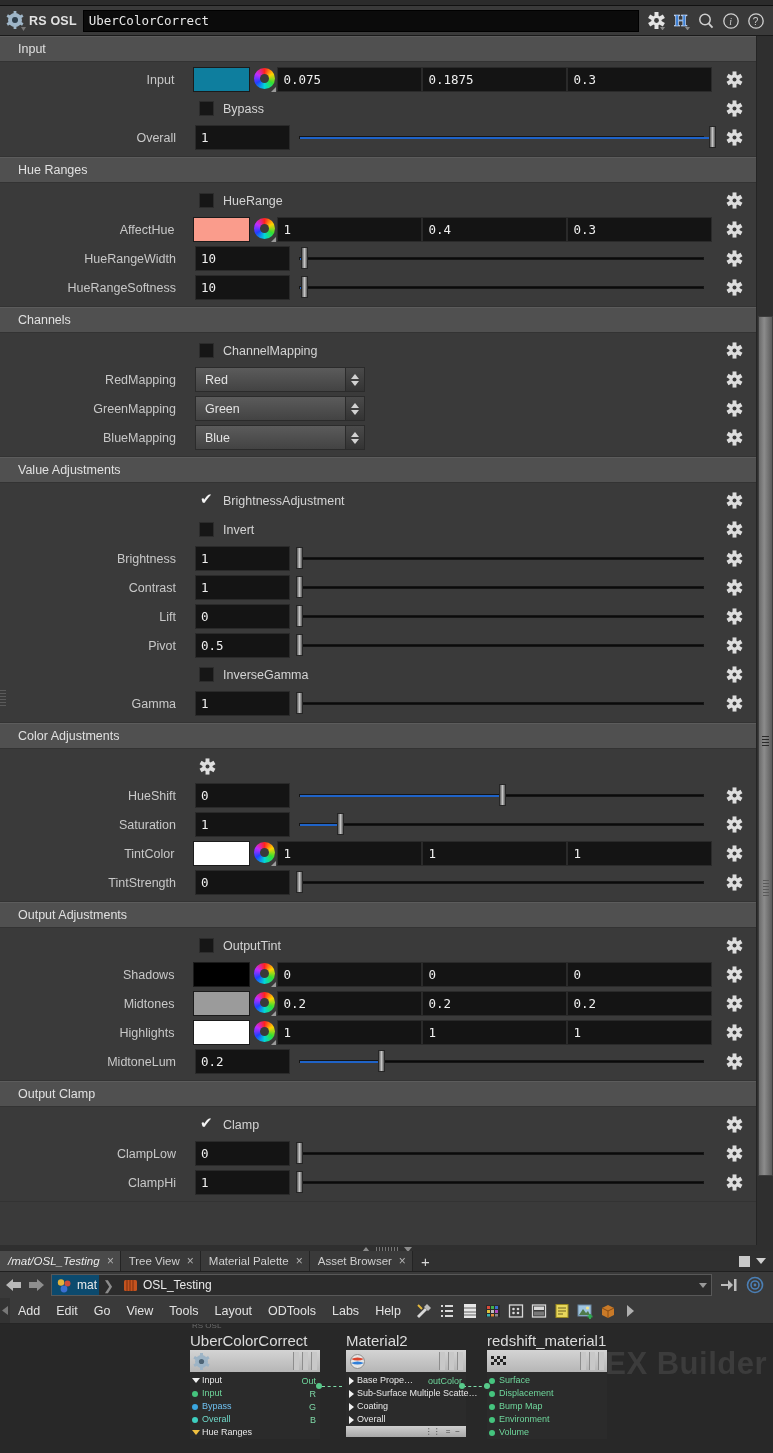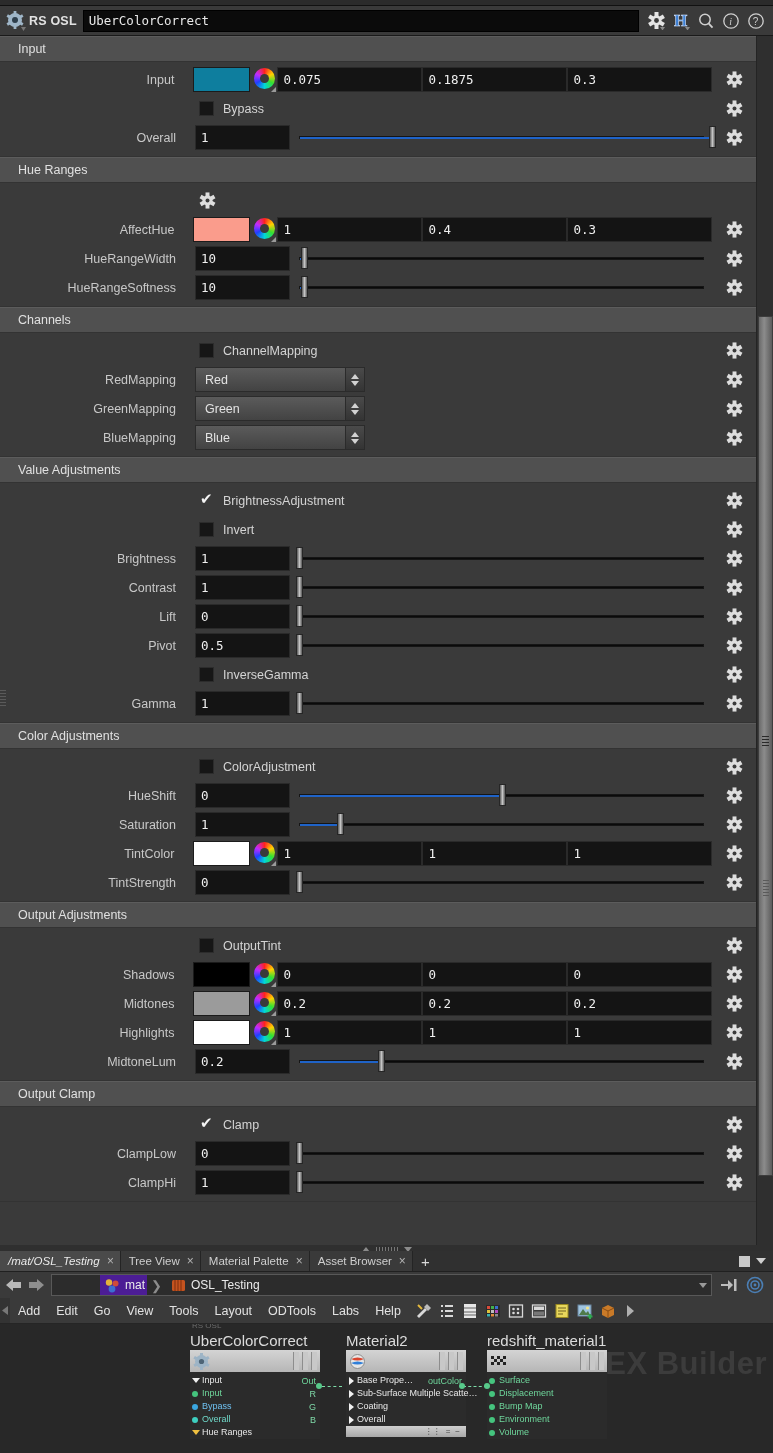--- a/index.html
+++ b/index.html
@@ -168,21 +168,21 @@
   .pathbar{
     position:absolute; left:0; top:1272px; width:773px; height:26px;
     background:#3a3a3a; display:flex; align-items:center; padding:0 3px;
   }
   .nav-arrow{ width:22px;height:22px;display:flex;align-items:center;justify-content:center;}
   .pathfield{
     flex:1; height:22px; margin-left:4px; background:#2c2c2c; border:1px solid #585858;
     display:flex; align-items:center; position:relative;
   }
   .crumb{ display:flex; align-items:center; height:100%; padding:0 2px 0 4px; }
-  .crumb.sel{ background:#4c1d95;margin-left:48px; }
+  .crumb.sel{ background:#0c4a6e; }
   .crumb .ico{ width:17px; height:17px; margin-right:4px; }
   .crumb-txt{ font-size:12px; color:#eaeaea; }
   .crumb-sep{ color:#8c8c8c; padding:0 4px; font-size:13px; }
   .pathfield .ddn{ position:absolute; right:4px; width:0;height:0;
     border-left:4px solid transparent;border-right:4px solid transparent;border-top:5px solid #9a9a9a;}
   .pathend{ display:flex; align-items:center; gap:4px; padding-left:6px; padding-right:4px; }
 
   
   .menubar{
     position:absolute; left:0; top:1298px; width:773px; height:26px;
@@ -354,20 +354,24 @@
               </g>
               <circle cx="9.5" cy="9.5" r="2.2" fill="#3a3a3a"></circle>
             </svg>
           </div>
         </div>
       </div>
       <div class="sec-head">Hue Ranges</div>
       <div class="sec-body">
         <div class="row">
           <div class="row-lbl"></div>
+          <div class="row-ctl cbwrap">
+            <span class="cb"></span>
+            <span class="cb-lbl">HueRange</span>
+          </div>
           <div class="gear-cell">
             <svg width="17" height="17" viewBox="0 0 19 19">
               <g fill="#dedede">
                 <rect x="7.3" y="0.5" width="4.4" height="18"></rect>
                 <rect x="7.3" y="0.5" width="4.4" height="18" transform="rotate(60 9.5 9.5)"></rect>
                 <rect x="7.3" y="0.5" width="4.4" height="18" transform="rotate(120 9.5 9.5)"></rect>
                 <circle cx="9.5" cy="9.5" r="5.6"></circle>
               </g>
               <circle cx="9.5" cy="9.5" r="2.2" fill="#3a3a3a"></circle>
             </svg>
@@ -692,24 +696,20 @@
               </g>
               <circle cx="9.5" cy="9.5" r="2.2" fill="#3a3a3a"></circle>
             </svg>
           </div>
         </div>
       </div>
       <div class="sec-head">Color Adjustments</div>
       <div class="sec-body">
         <div class="row">
           <div class="row-lbl"></div>
-          <div class="row-ctl cbwrap">
-            <span class="cb"></span>
-            <span class="cb-lbl">ColorAdjustment</span>
-          </div>
           <div class="gear-cell">
             <svg width="17" height="17" viewBox="0 0 19 19">
               <g fill="#dedede">
                 <rect x="7.3" y="0.5" width="4.4" height="18"></rect>
                 <rect x="7.3" y="0.5" width="4.4" height="18" transform="rotate(60 9.5 9.5)"></rect>
                 <rect x="7.3" y="0.5" width="4.4" height="18" transform="rotate(120 9.5 9.5)"></rect>
                 <circle cx="9.5" cy="9.5" r="5.6"></circle>
               </g>
               <circle cx="9.5" cy="9.5" r="2.2" fill="#3a3a3a"></circle>
             </svg>

